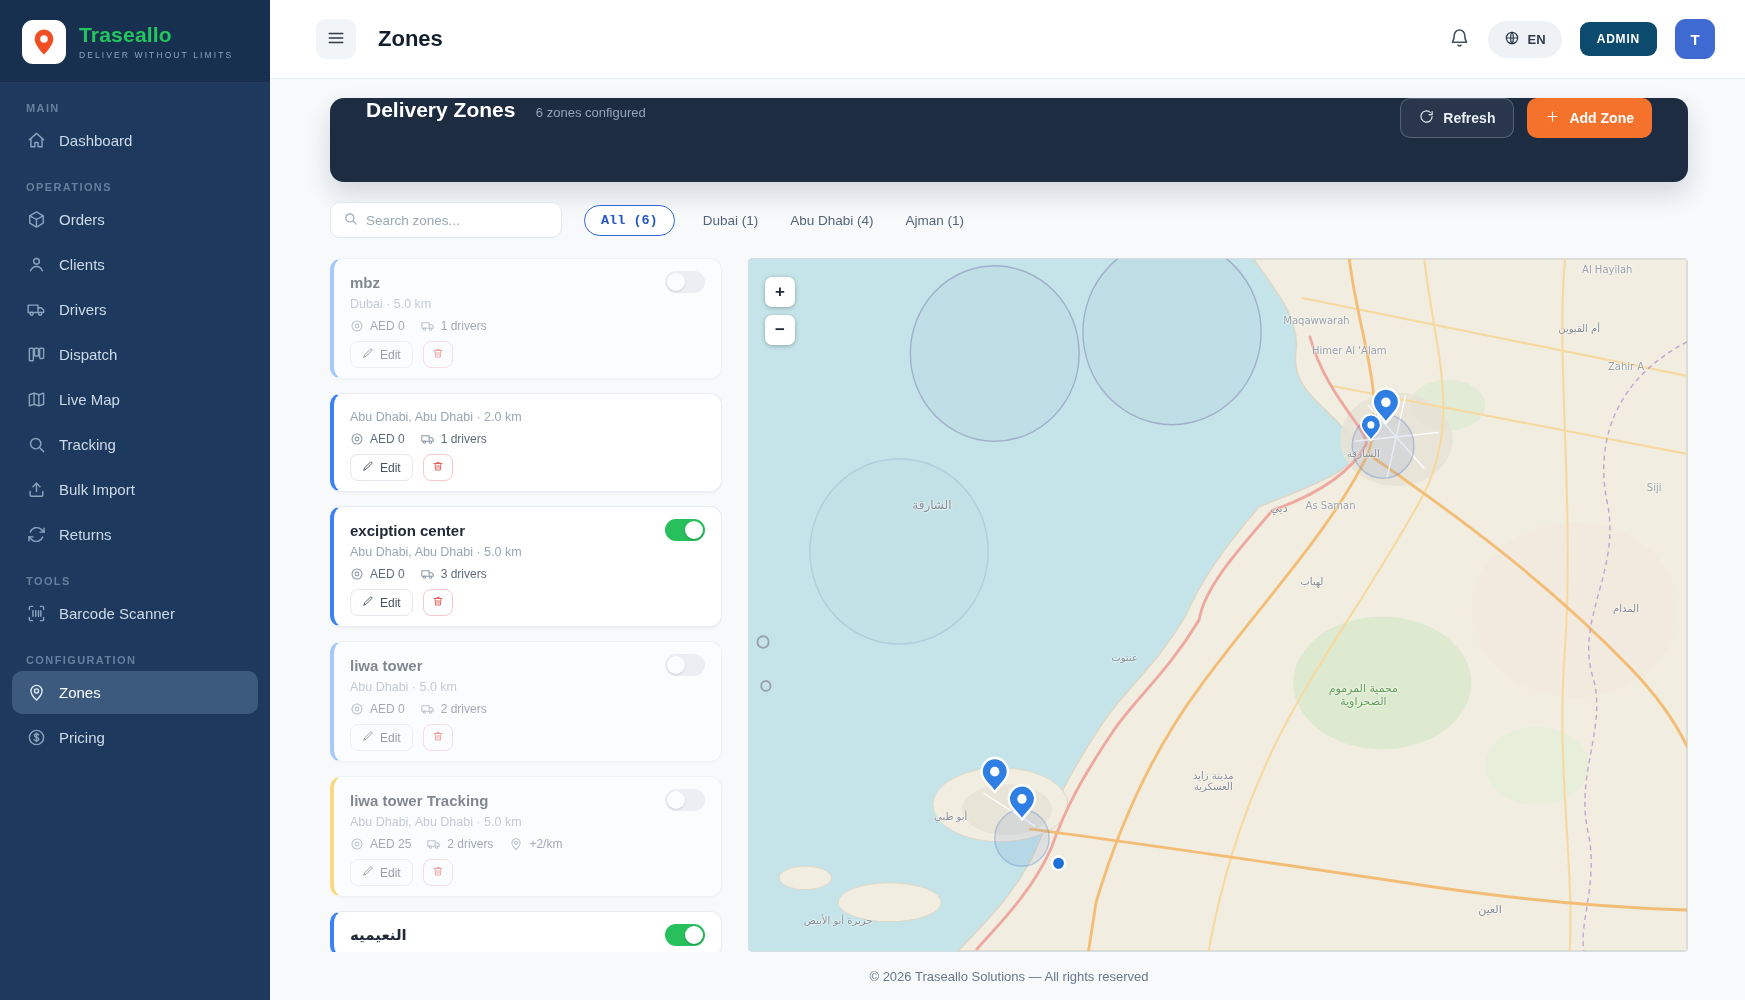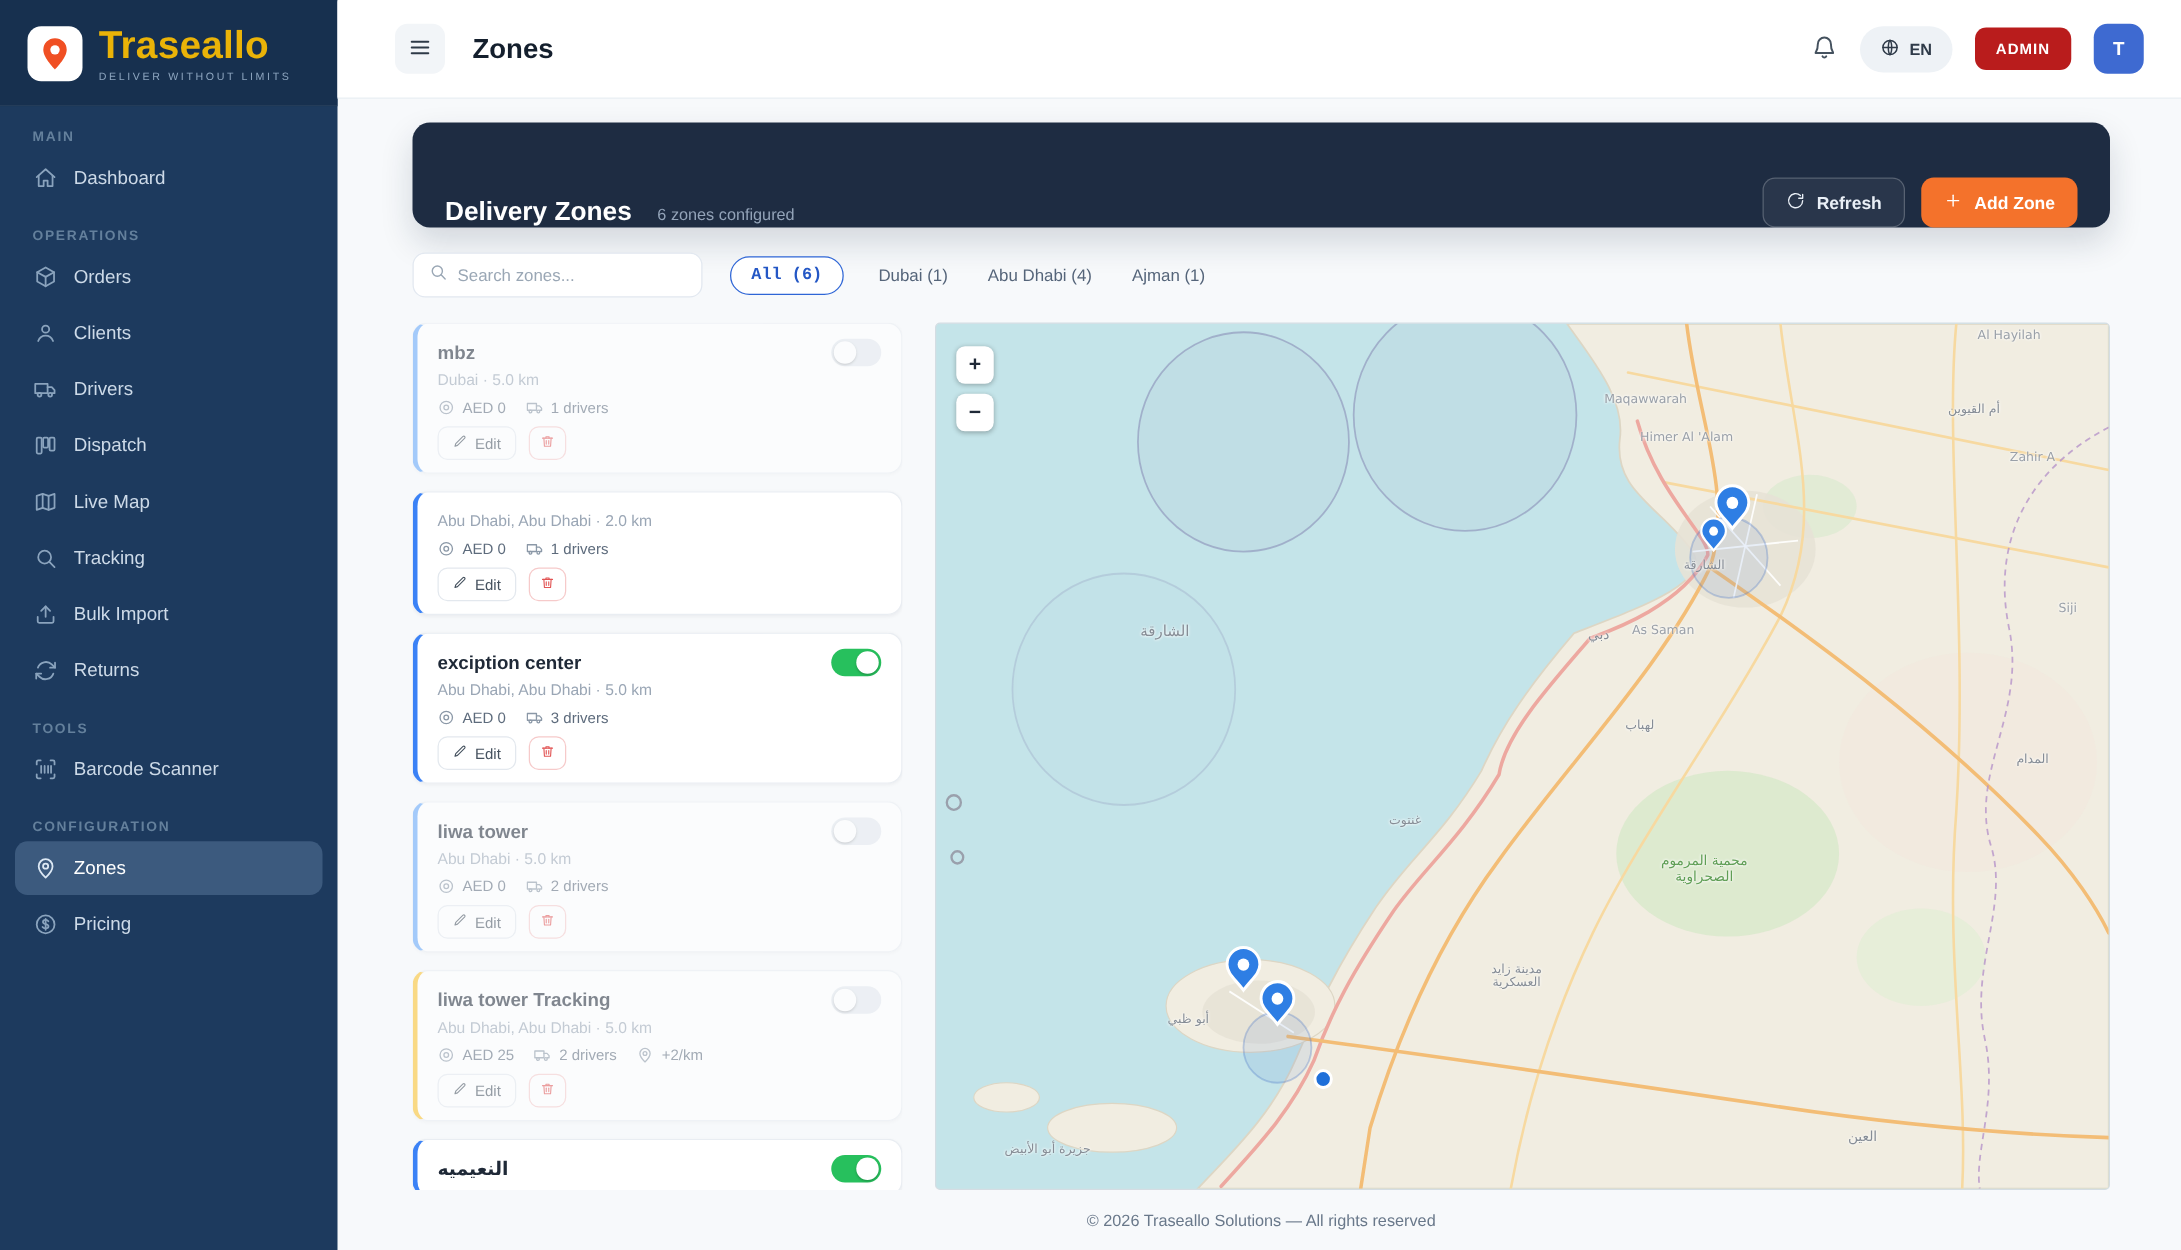--- a/index.html
+++ b/index.html
@@ -4,47 +4,47 @@
 <style>
   * { box-sizing: border-box; margin: 0; padding: 0; }
   html,body { width:1745px; height:1000px; overflow:hidden;
     font-family:"Liberation Sans","DejaVu Sans",sans-serif; background:#f7f9fb; color:#1f2937; }
   .app { display:flex; width:100%; height:100%; }
 
   
   .sidebar { width:270px; flex:none; background:#1d3a5e; color:#d3dfec; display:flex; flex-direction:column; }
   .logo { display:flex; align-items:center; gap:13px; padding:20px 22px 18px; background:#17304f; border-bottom:1px solid rgba(255,255,255,.06); }
   .logo-pin { width:44px; height:44px; background:#fff; border-radius:11px; display:flex; align-items:center; justify-content:center; flex:none; }
-  .brand-name { font-size:31px; font-weight:700; color:#eab308; letter-spacing:.2px; line-height:1.05; }
+  .brand-name { font-size:21px; font-weight:700; color:#22c55e; letter-spacing:.2px; line-height:1.05; }
   .brand-tagline { font-size:8.5px; letter-spacing:2.1px; color:#8da5bf; margin-top:3px; }
   .nav-label { font-size:11px; font-weight:700; letter-spacing:1.4px; color:#64809c; margin:19px 26px 5px; }
   .nav-item { display:flex; align-items:center; gap:13px; padding:12px 15px; margin:2px 12px; border-radius:10px; font-size:15px; color:#cddaе8; color:#cddae8; cursor:pointer; }
   .nav-item .icon { color:#8aa3bd; display:flex; }
   .nav-item .icon svg { width:19px; height:19px; }
   .nav-item.active { background:#3c5a7e; color:#ffffff; }
   .nav-item.active .icon { color:#dce8f4; }
 
   
   .main { flex:1; display:flex; flex-direction:column; min-width:0; }
   .topbar { height:78px; flex:none; background:#fff; display:flex; align-items:center; gap:22px; padding:0 30px 0 46px; box-shadow:0 1px 0 #e9eef3; position:relative; z-index:5; }
   .hamburger { width:40px; height:40px; border:none; background:#f2f5f8; border-radius:10px; color:#2e3a47; display:flex; align-items:center; justify-content:center; cursor:pointer; }
   .hamburger svg { width:20px; height:20px; }
   .page-title { font-size:22px; font-weight:700; color:#141f2d; }
   .topbar-right { margin-left:auto; display:flex; align-items:center; gap:18px; }
   .bell-btn { border:none; background:none; color:#45525f; cursor:pointer; display:flex; }
   .bell-btn svg { width:21px; height:21px; }
   .lang-pill { display:inline-flex; align-items:center; gap:8px; background:#eef2f6; border:none; border-radius:999px; padding:9px 16px; font-size:13px; font-weight:700; color:#2f3b49; cursor:pointer; }
   .lang-pill .icon svg { width:16px; height:16px; }
-  .admin-pill { background:#b91c1c; color:#fff; border:none; border-radius:9px; padding:10px 17px; font-size:12px; font-weight:700; letter-spacing:.8px; cursor:pointer; }
+  .admin-pill { background:#0c4a6e; color:#fff; border:none; border-radius:9px; padding:10px 17px; font-size:12px; font-weight:700; letter-spacing:.8px; cursor:pointer; }
   .avatar { width:40px; height:40px; border-radius:11px; background:#3e6ad1; color:#fff; display:flex; align-items:center; justify-content:center; font-weight:700; font-size:15px; cursor:pointer; }
 
   
   .content { flex:1; padding:20px 57px 0 60px; min-height:0; }
 
-  .banner { height:84px; background:#1e2c42; border-radius:14px; display:flex; align-items:flex-end; justify-content:space-between; padding:0 26px; box-shadow:0 12px 26px rgba(17,38,61,.16); }
+  .banner { height:84px; background:#1e2c42; border-radius:14px; display:flex; align-items:flex-start; justify-content:space-between; padding:0 36px; box-shadow:0 12px 26px rgba(17,38,61,.16); }
   .banner-title { display:inline; font-size:21px; font-weight:700; color:#fff; }
   .banner-sub { font-size:13px; color:#93a3b8; margin-left:16px; }
   .banner-actions { display:flex; align-items:center; gap:13px; }
   .refresh-btn { display:inline-flex; align-items:center; gap:9px; background:rgba(255,255,255,.05); border:1px solid rgba(255,255,255,.22); color:#e9eff6; border-radius:10px; padding:10px 18px; font-size:14px; font-weight:600; cursor:pointer; }
   .refresh-btn .icon svg, .add-btn .icon svg { width:15px; height:15px; }
   .add-btn { display:inline-flex; align-items:center; gap:9px; background:#f4722b; border:none; color:#fff; border-radius:10px; padding:11px 18px; font-size:14px; font-weight:700; cursor:pointer; }
 
   .filter-row { display:flex; align-items:center; gap:22px; margin:20px 0; }
   .search-box { width:232px; height:36px; background:#fff; border:1px solid #e2e8f0; border-radius:10px; display:flex; align-items:center; gap:8px; padding:0 12px; color:#9aa7b5; }
   .search-box .icon svg { width:15px; height:15px; }

